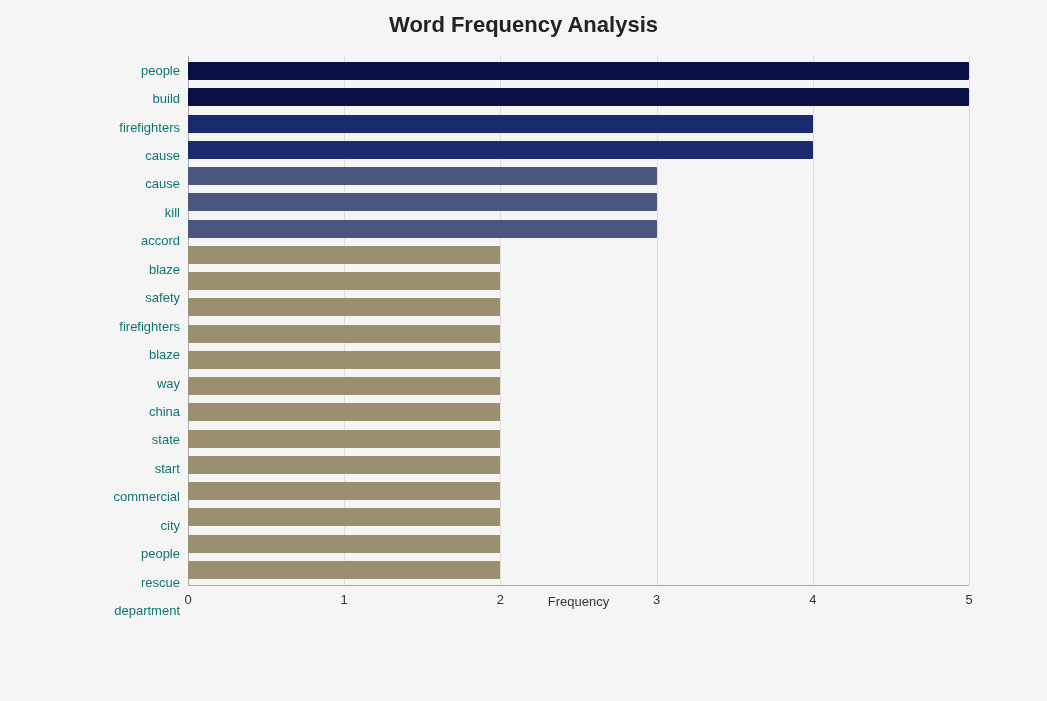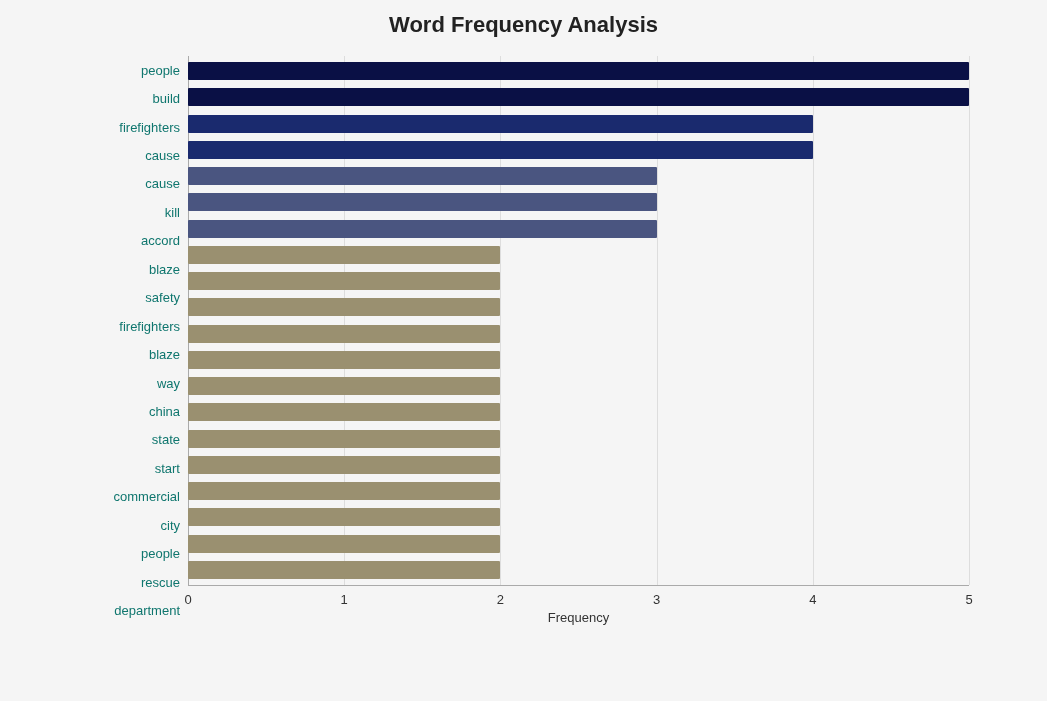--- a/index.html
+++ b/index.html
@@ -88,21 +88,21 @@
     }
     .x-tick-label {
       position: absolute;
       top: 6px;
       font-size: 13px;
       color: #333;
       transform: translateX(-50%);
     }
     .x-axis-title {
       position: absolute;
-      bottom: 0;
+      bottom: 16px;
       left: 50%;
       transform: translateX(-50%);
       font-size: 13px;
       color: #333;
     }
   </style>
 </head>
 <body>
 
 <div class="chart-container">

